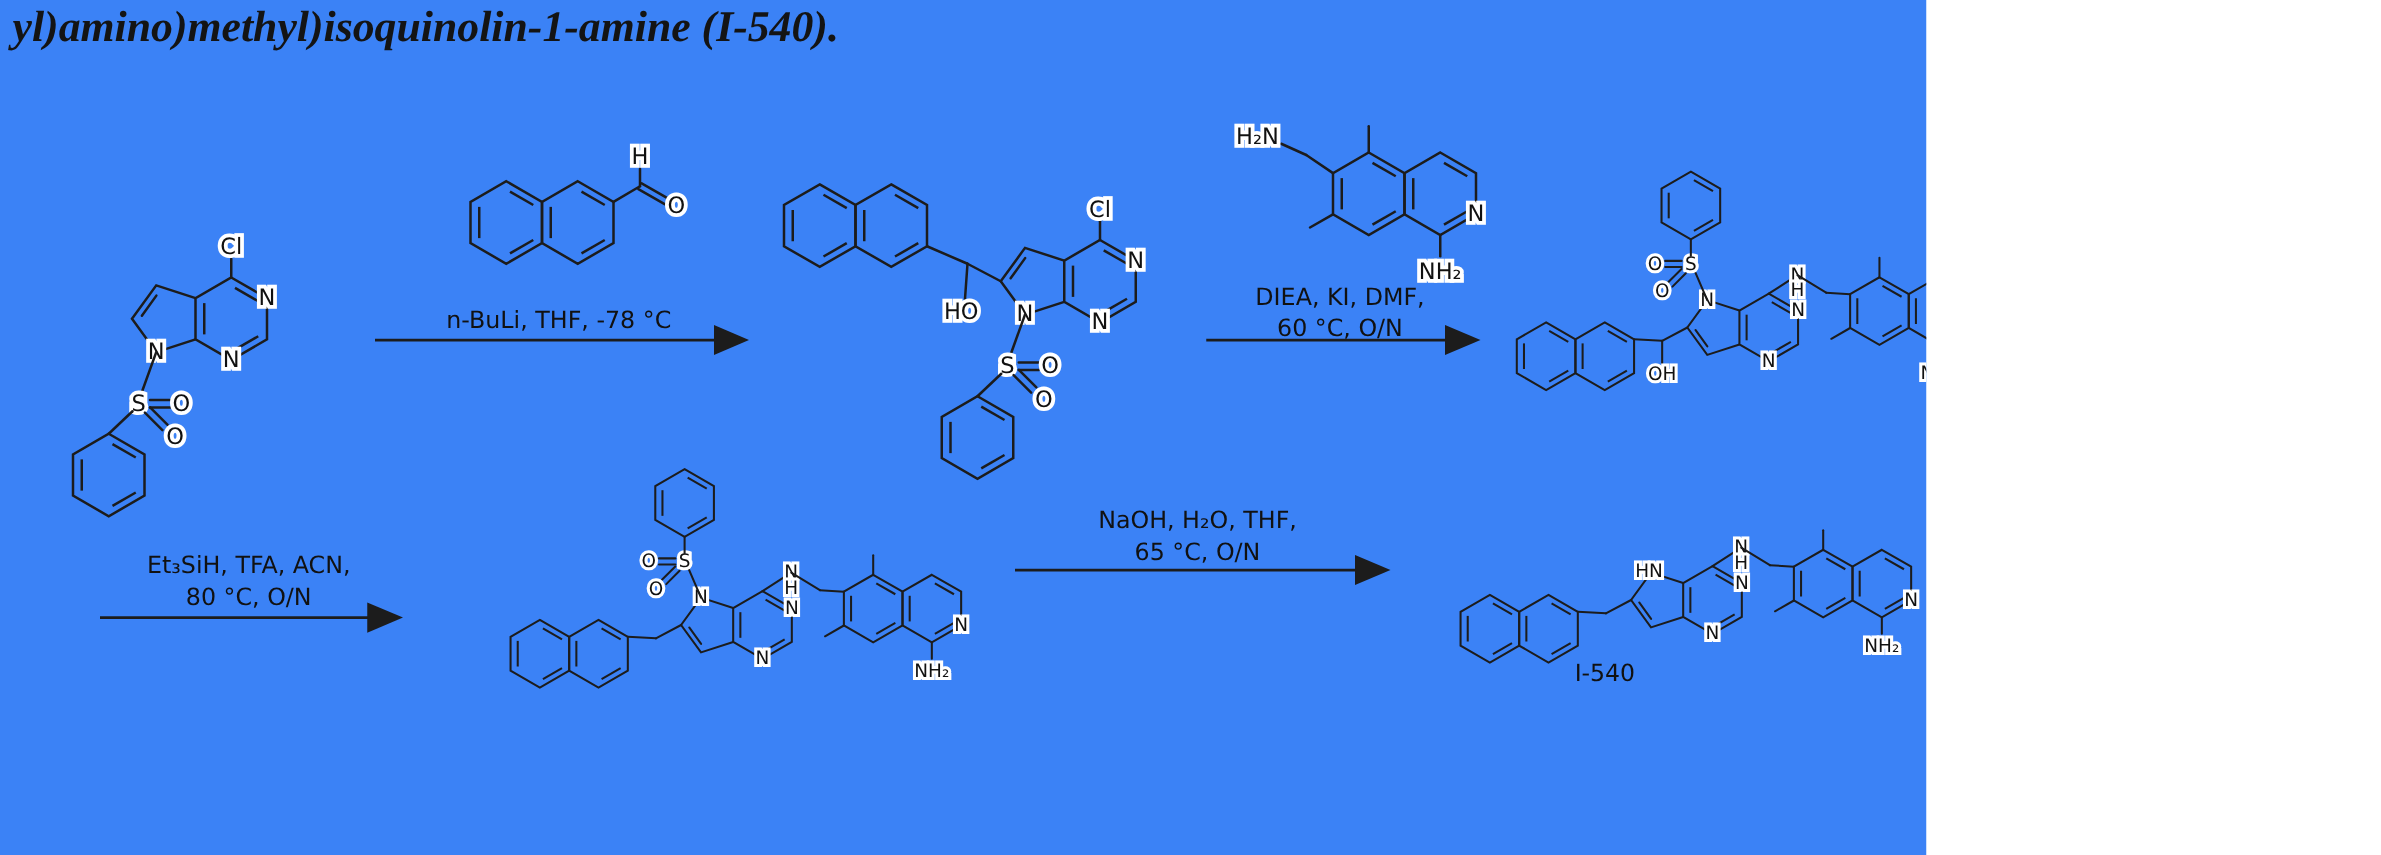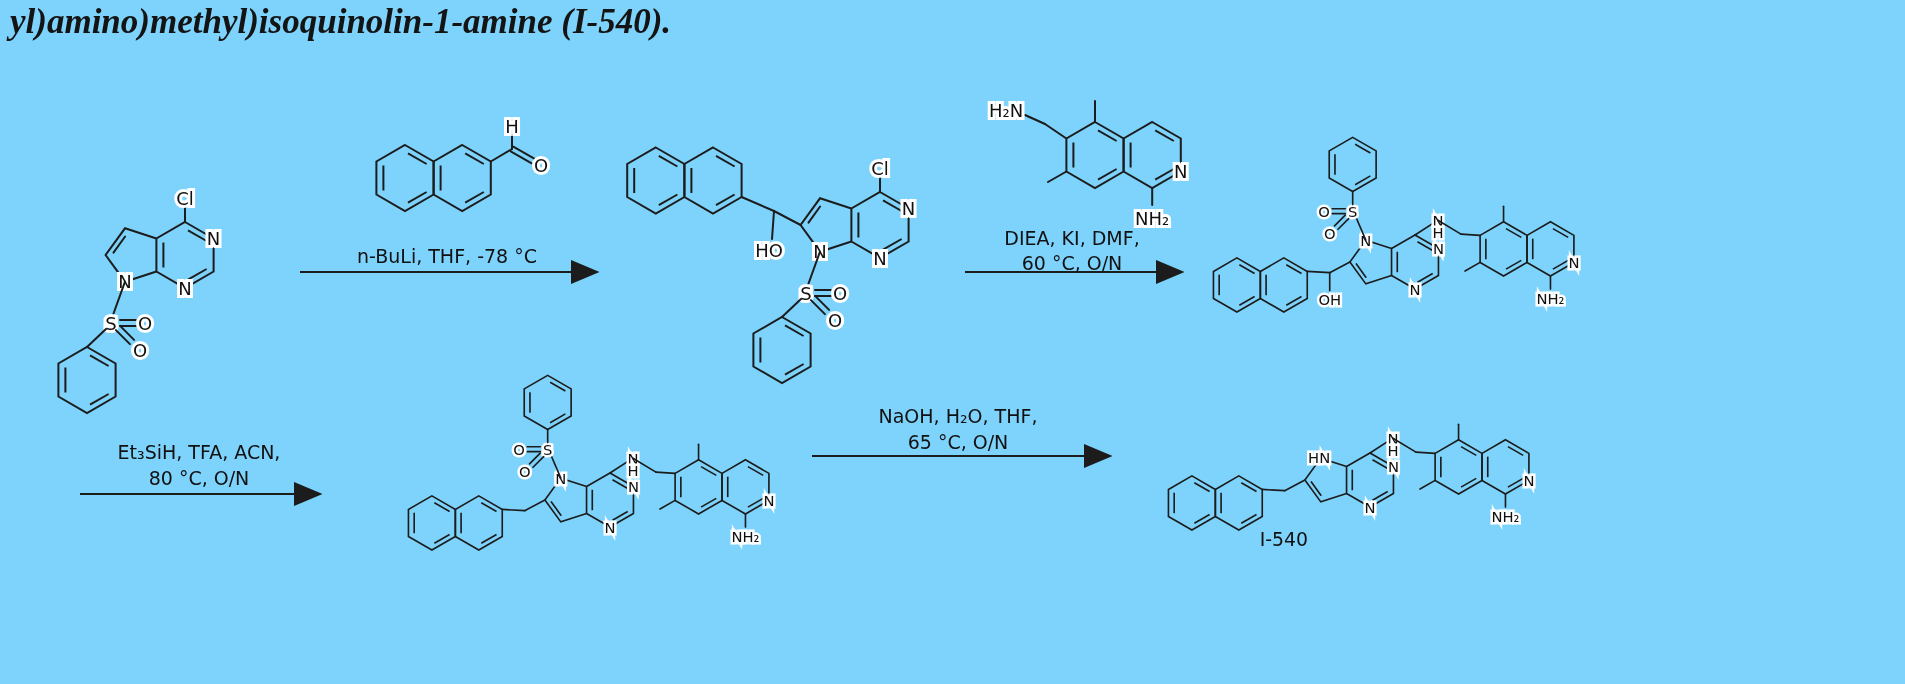--- a/index.html
+++ b/index.html
@@ -1,16 +1,16 @@
 <!DOCTYPE html>
 <html><head>
 <meta charset="utf-8">
 <style>
   html,body{margin:0;padding:0;background:#ffffff;}
-  .page{position:relative;width:1905px;height:684px;background:#7dd3fc;overflow:hidden;font-family:"Liberation Sans",sans-serif;}
+  .page{position:relative;width:1541px;height:684px;background:#3b82f6;overflow:hidden;font-family:"Liberation Sans",sans-serif;}
   .title{position:absolute;left:10px;top:2px;font-family:"Liberation Serif",serif;font-style:italic;font-weight:700;font-size:35px;color:#141414;white-space:nowrap;}
   .scheme{position:absolute;left:0;top:0;}
   .bond{stroke:#1c1c1c;stroke-width:2;fill:none;stroke-linecap:round;}
   .arr{stroke:#1c1c1c;stroke-width:2.2;fill:none;}
   .atom{font-family:"DejaVu Sans",sans-serif;font-size:18px;fill:#111;stroke:#fff;stroke-width:6px;paint-order:stroke;text-anchor:middle;dominant-baseline:central;}
   .cond{font-family:"DejaVu Sans",sans-serif;font-size:19px;fill:#111;text-anchor:middle;dominant-baseline:central;}
   .caption{font-family:"DejaVu Sans",sans-serif;font-size:23px;fill:#111;text-anchor:middle;dominant-baseline:central;}
 </style>
 </head>
 <body>

